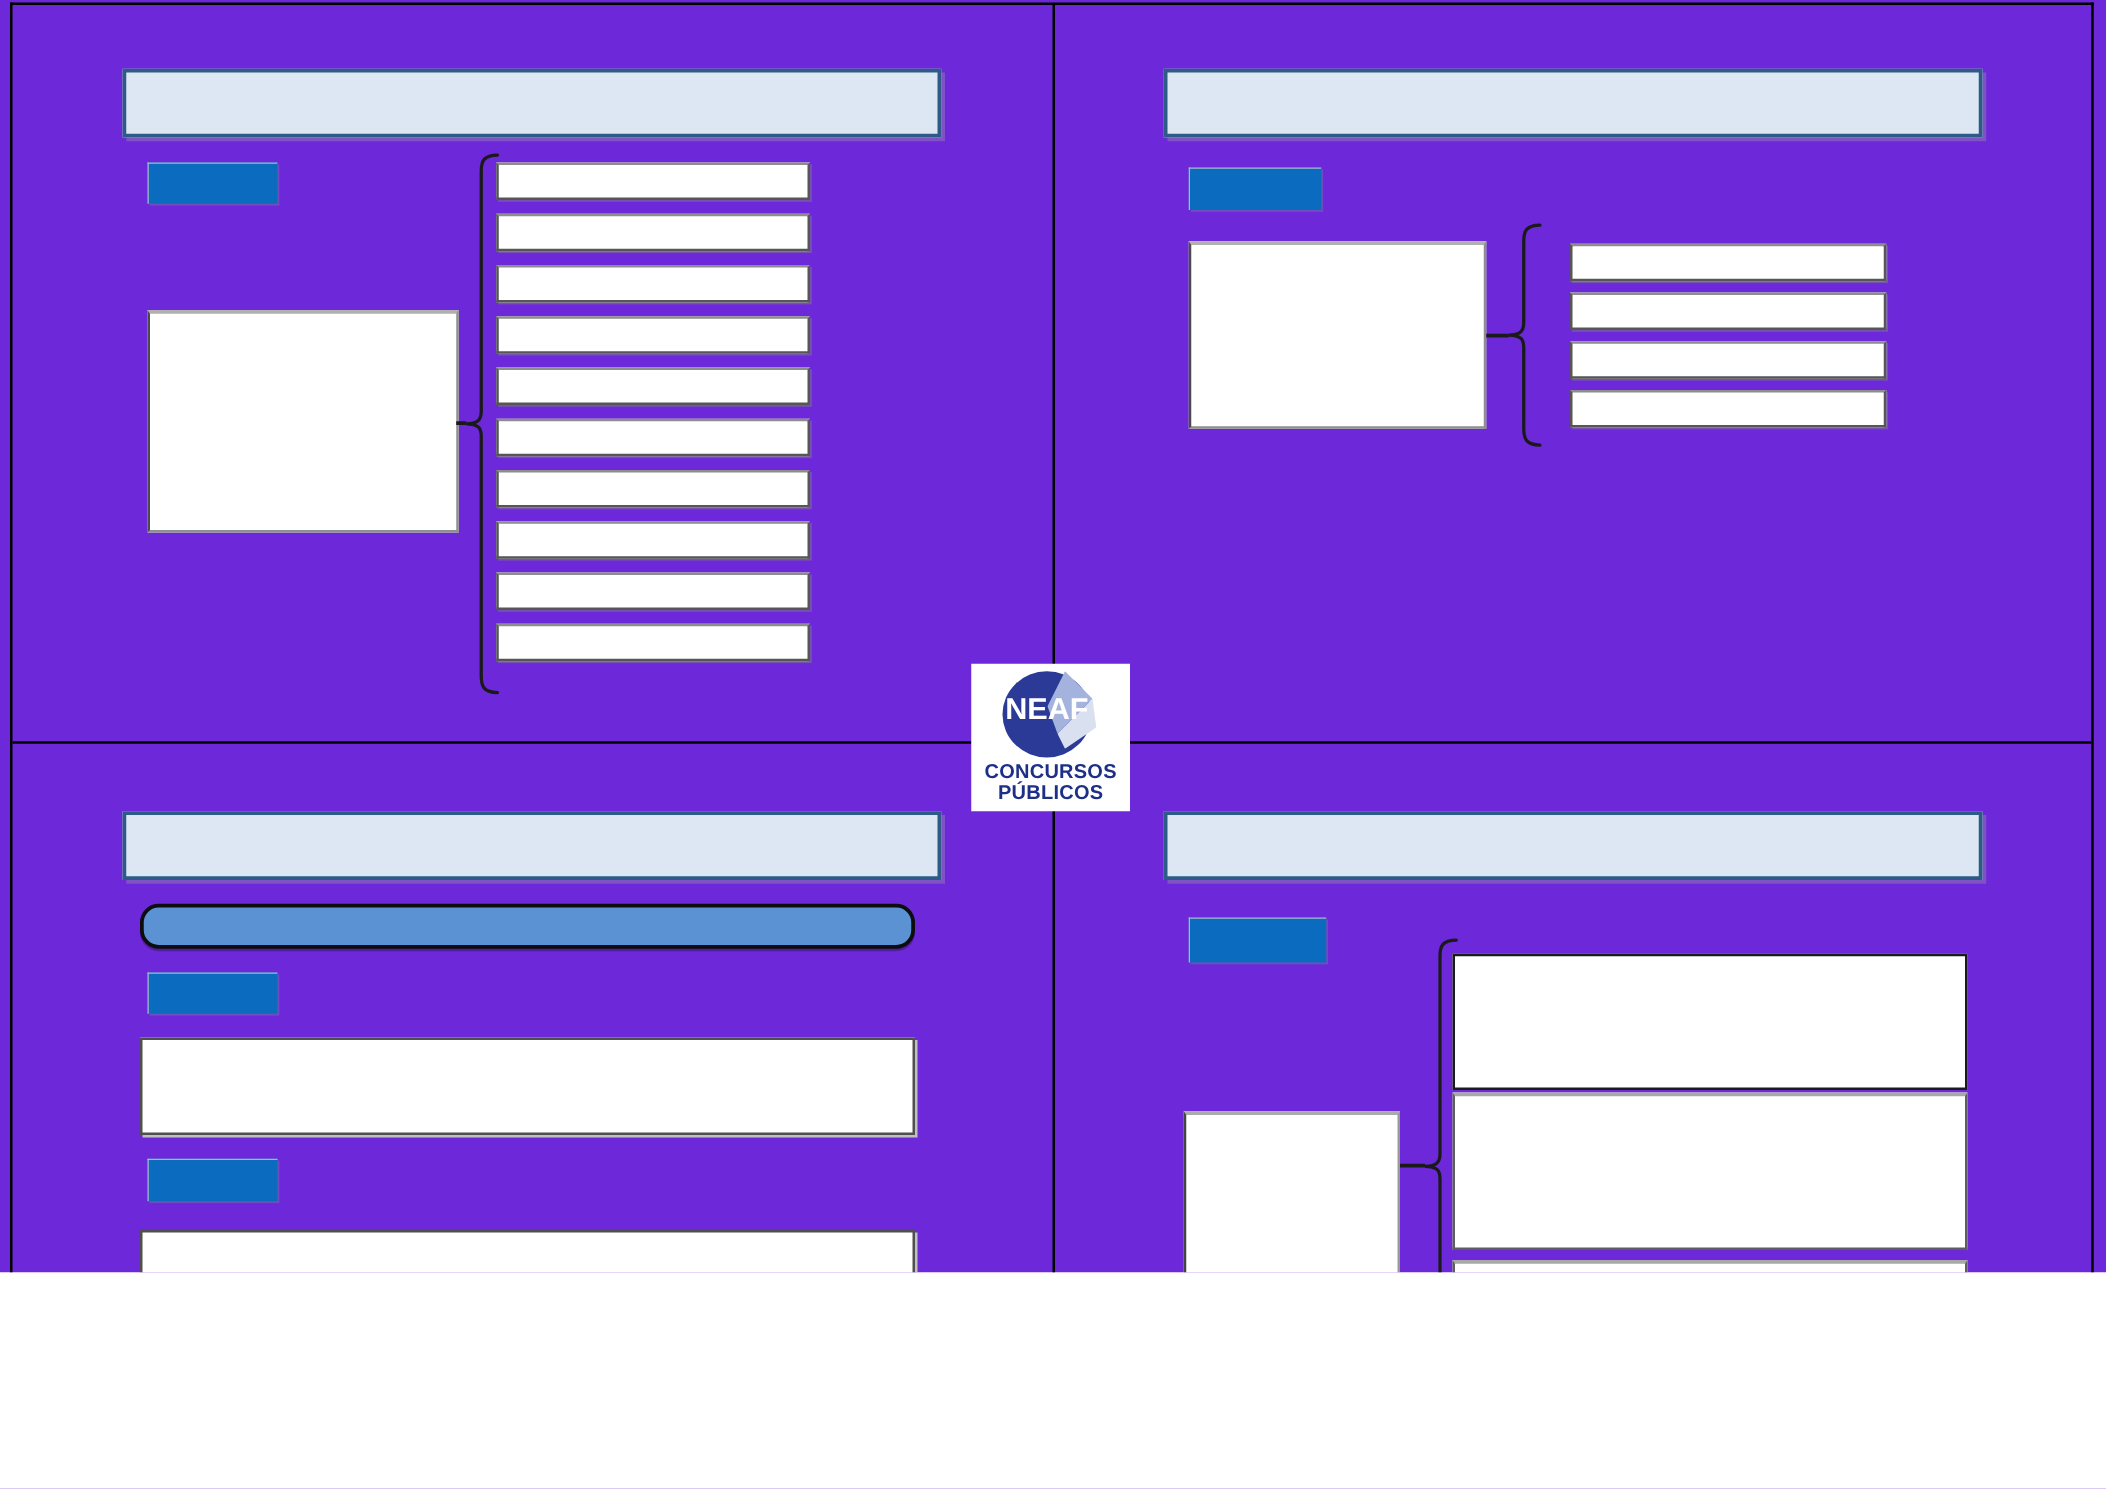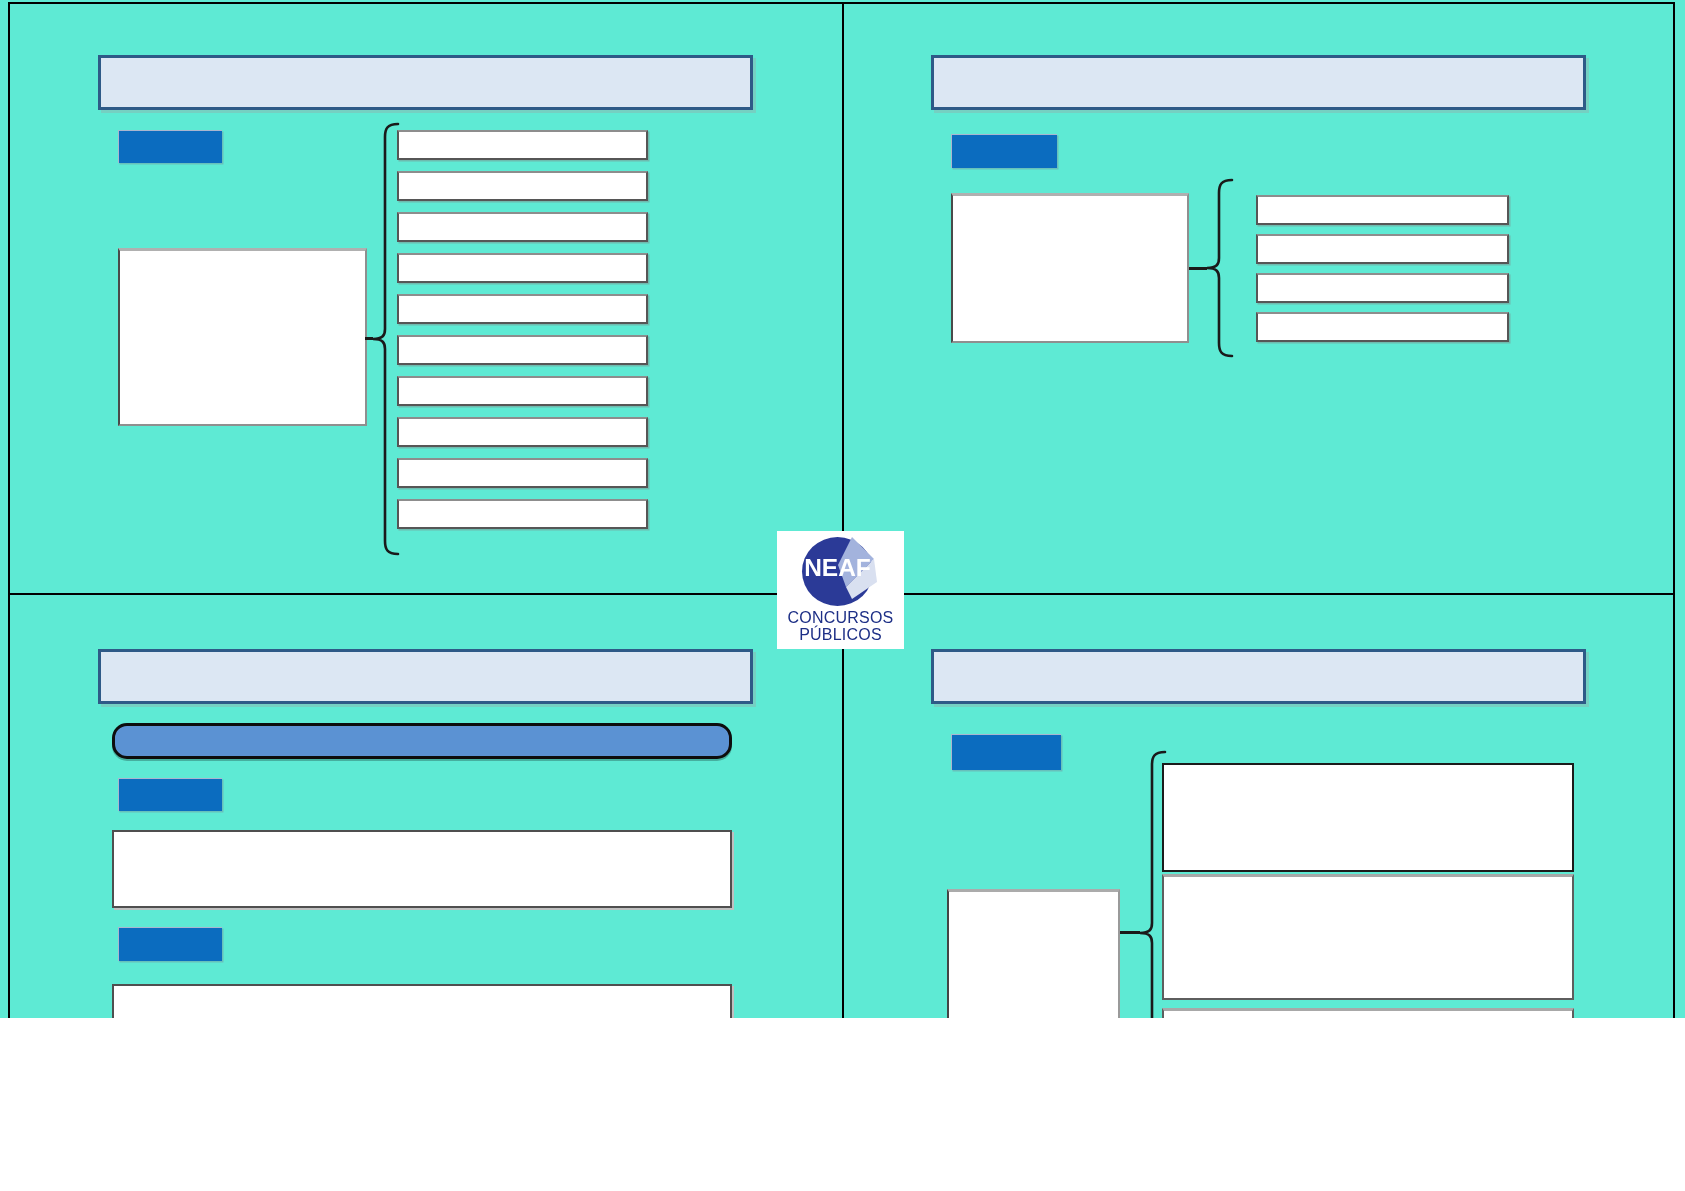--- a/index.html
+++ b/index.html
@@ -1,17 +1,17 @@
 <!DOCTYPE html>
 <html style="--accent-blue: #0b6cbf; --title-fill: #dce7f3; --title-border: #2e5a87; --rounded-bar-fill: #5b92d3; --logo-circle: #2b3a97; --logo-text: #1d2f86;"><head>
 <meta charset="utf-8">
 <style>
   html,body{margin:0;padding:0;background:#fff;}
   body{font-family:"Liberation Sans", sans-serif;}
-  .page{position:relative;width:1685px;height:1018px;background:#5eead4;overflow:hidden;}
+  .page{position:relative;width:1685px;height:1018px;background:#6d28d9;overflow:hidden;}
 
   
   .line{position:absolute;background:#000;}
   .border-top{left:8px;top:2px;width:1667px;height:2px;}
   .border-left{left:8px;top:2px;width:2px;height:1183px;}
   .border-right{left:1673px;top:2px;width:2px;height:1183px;}
   .divider-v{left:842px;top:3px;width:2px;height:1181px;z-index:1;}
   .divider-h{left:10px;top:593px;width:1663px;height:2px;z-index:1;}
   .footer-bar{position:absolute;left:0;top:1184px;width:1685px;height:7px;background:#000;z-index:4;}
   .footer-specks{position:absolute;left:340px;top:2px;height:3px;width:1310px;
@@ -80,21 +80,21 @@
   .logo-box{position:absolute;left:777px;top:531px;width:127px;height:118px;background:#fff;z-index:3;}
   .logo-circle{position:absolute;left:25px;top:6px;width:71px;height:69px;border-radius:50%;
     background:var(--logo-circle,#2b3a97);}
   .logo-wedge1{position:absolute;left:0;top:0;width:127px;height:118px;
     background:#a3b3dd;clip-path:polygon(75px 6px,97px 28px,69px 56px,61px 34px);}
   .logo-wedge2{position:absolute;left:0;top:0;width:127px;height:118px;
     background:#d9e0f0;clip-path:polygon(97px 28px,100px 51px,75px 68px,69px 56px);}
   .logo-name{position:absolute;left:21px;top:24px;width:79px;text-align:center;color:#fff;
     font-weight:bold;font-size:24px;letter-spacing:0;transform:scaleX(1.02);line-height:26px;}
   .logo-subtitle{position:absolute;left:0;width:127px;text-align:center;
-    color:var(--logo-text,#1d2f86);font-weight:normal;font-size:16px;line-height:17px;letter-spacing:.2px;}
+    color:var(--logo-text,#1d2f86);font-weight:bold;font-size:16px;line-height:17px;letter-spacing:.2px;}
   .logo-sub1{top:78px;}
   .logo-sub2{top:95px;}
 </style>
 </head>
 <body>
 
 <div class="page">
 
   <div class="line border-top"></div>
   <div class="line border-left"></div>

